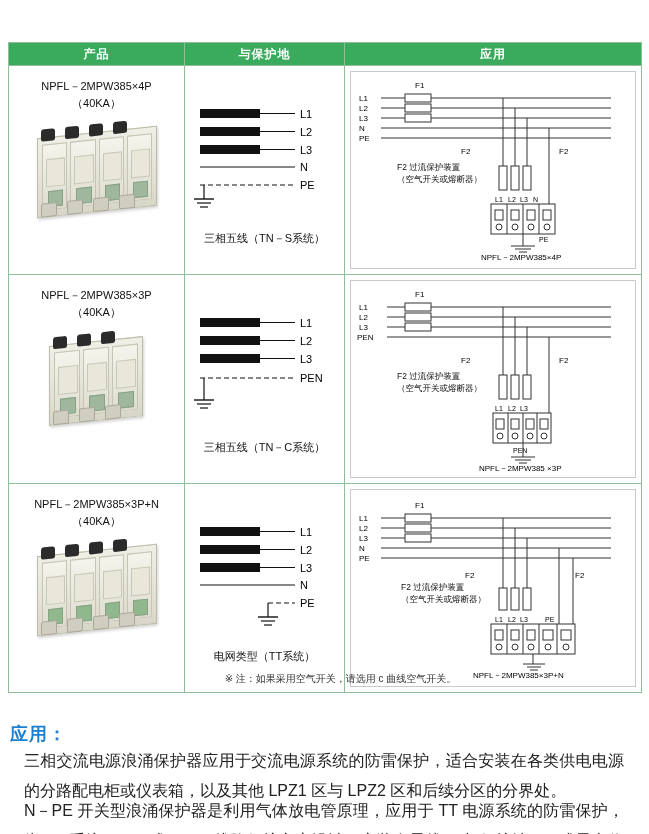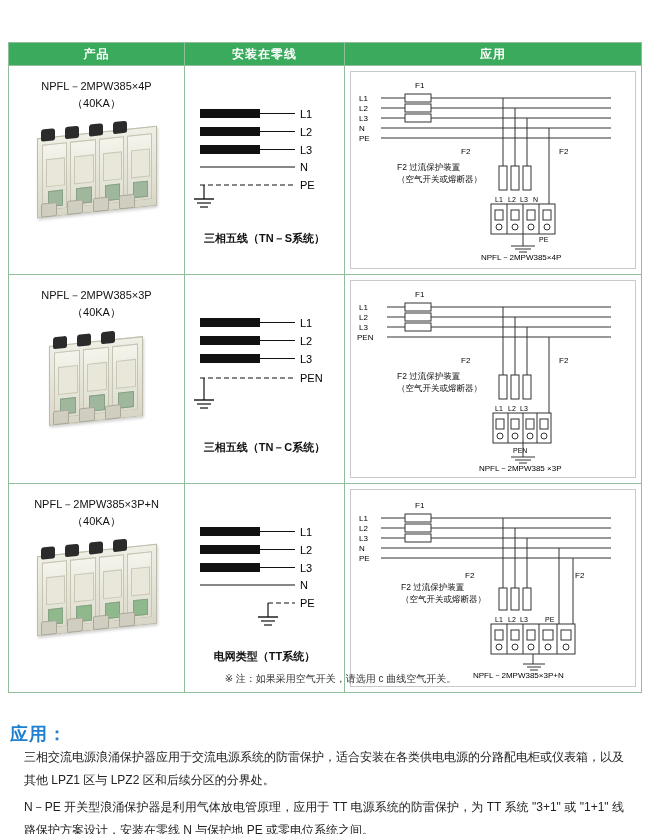--- a/index.html
+++ b/index.html
@@ -70,59 +70,59 @@
   }
   .knobs{position:absolute;left:10px;top:2px;width:108px;height:14px;display:flex;gap:10px;transform:skewY(-6deg);}
   .knob{width:14px;height:12px;background:#2b2b2b;border-radius:3px 3px 2px 2px;}
   .terms{position:absolute;left:10px;bottom:2px;width:108px;height:14px;display:flex;gap:10px;transform:skewY(-6deg);}
   .term{width:14px;height:12px;background:#cfcec0;border:1px solid #a9a899;border-radius:2px;}
   .photo.green .mod:after{background:#8fb98d;}
 
   
   .type-wrap{display:flex;flex-direction:column;align-items:center;justify-content:center;height:100%;}
   .type-svg{display:block;}
-  .type-cap{font-size:11px;margin-top:6px;color:#111;font-weight:bold;}
+  .type-cap{font-size:11px;margin-top:6px;color:#111;}
 
   
   .app-wrap{display:flex;align-items:center;justify-content:center;height:100%;}
   .app-box{border:1px solid #c9c9c9;background:#fff;padding:2px;}
 
   
   .note{
     position:absolute;left:0;top:672px;width:649px;text-align:center;
     font-size:10px;color:#333;margin-left:16px;
   }
 
   
   .sec-title{
     position:absolute;left:10px;top:722px;
     font-size:18px;font-weight:bold;color:#1f7fd0;letter-spacing:1px;
   }
   .para{
     position:absolute;left:24px;width:600px;
-    font-size:12px;line-height:1.9;color:#222;text-align:justify;
+    font-size:16px;line-height:1.9;color:#222;text-align:justify;
   }
   .p1{top:746px;}
   .p2{top:796px;}
 </style>
 </head>
 <body>
 
 <div class="sheet">
 
   <table class="tbl">
     <colgroup>
       <col class="c-prod">
         <col class="c-type">
         <col class="c-app">
     </colgroup>
     <thead>
       <tr>
         <th class="hdr">产品</th>
-        <th class="hdr">安装在零线</th>
+        <th class="hdr">与保护地</th>
         <th class="hdr">应用</th>
       </tr>
     </thead>
     <tbody>
 
       <tr>
         <td class="cell">
           <div class="prod-wrap">
             <div class="prod-title">NPFL－2MPW385×4P</div>
             <div class="prod-sub">（40KA）</div>

